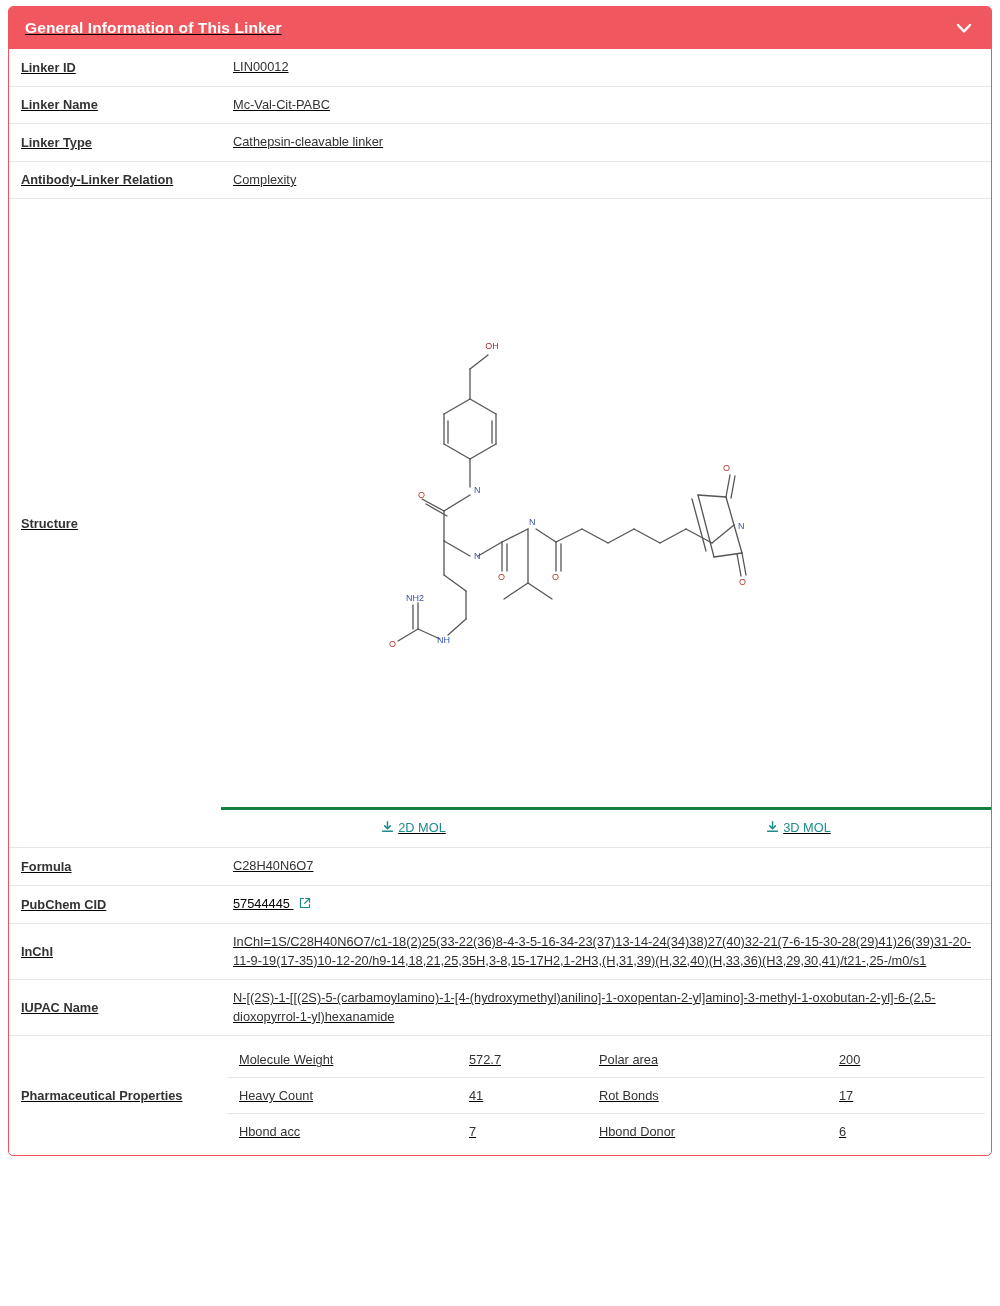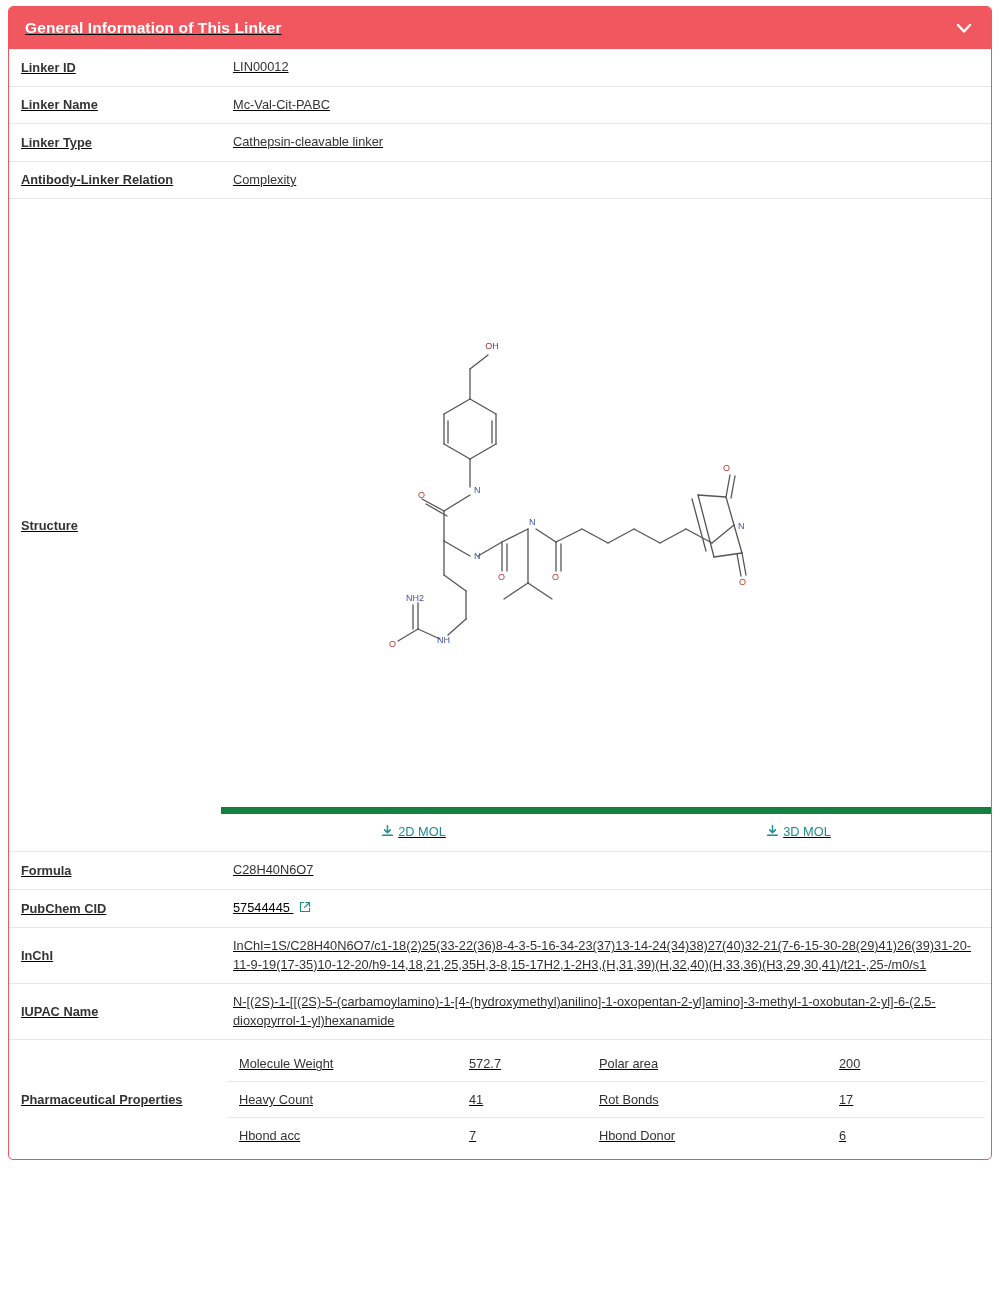--- a/index.html
+++ b/index.html
@@ -79,21 +79,21 @@
     height: 608px;
     position: relative;
   }
   .struct-svg {
     position: absolute;
     left: 0; top: 0;
     width: 100%;
     height: 608px;
   }
   .mol-links {
-    border-top: 7px solid #15803d;
+    border-top: 3px solid #15803d;
     display: flex;
   }
   .mol-link {
     flex: 1;
     text-align: center;
     padding: 10px 0;
     color: #1c8c8c;
     font-size: 12.8px;
     text-decoration: none;
     cursor: pointer;

